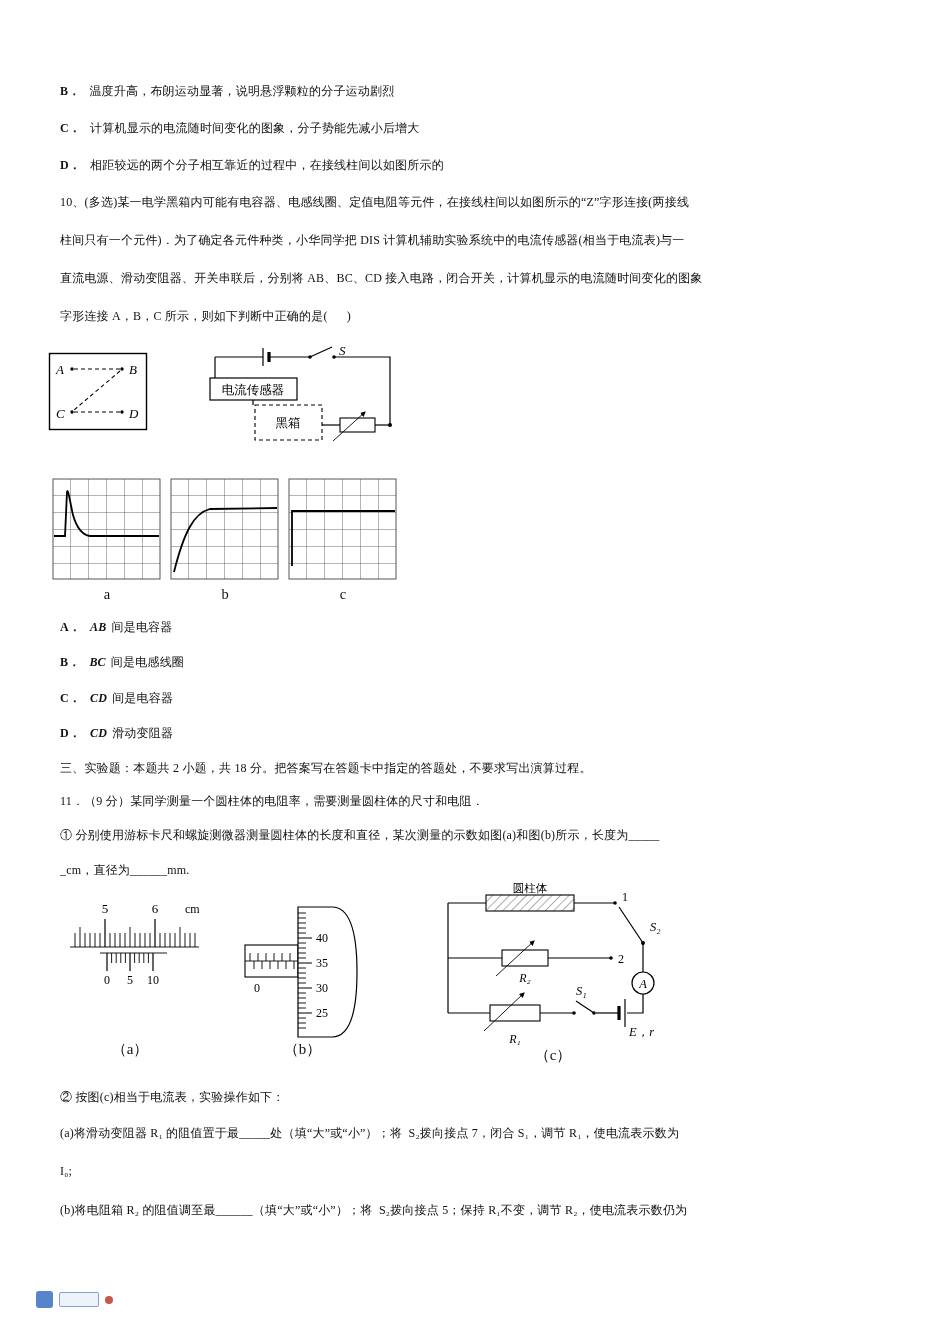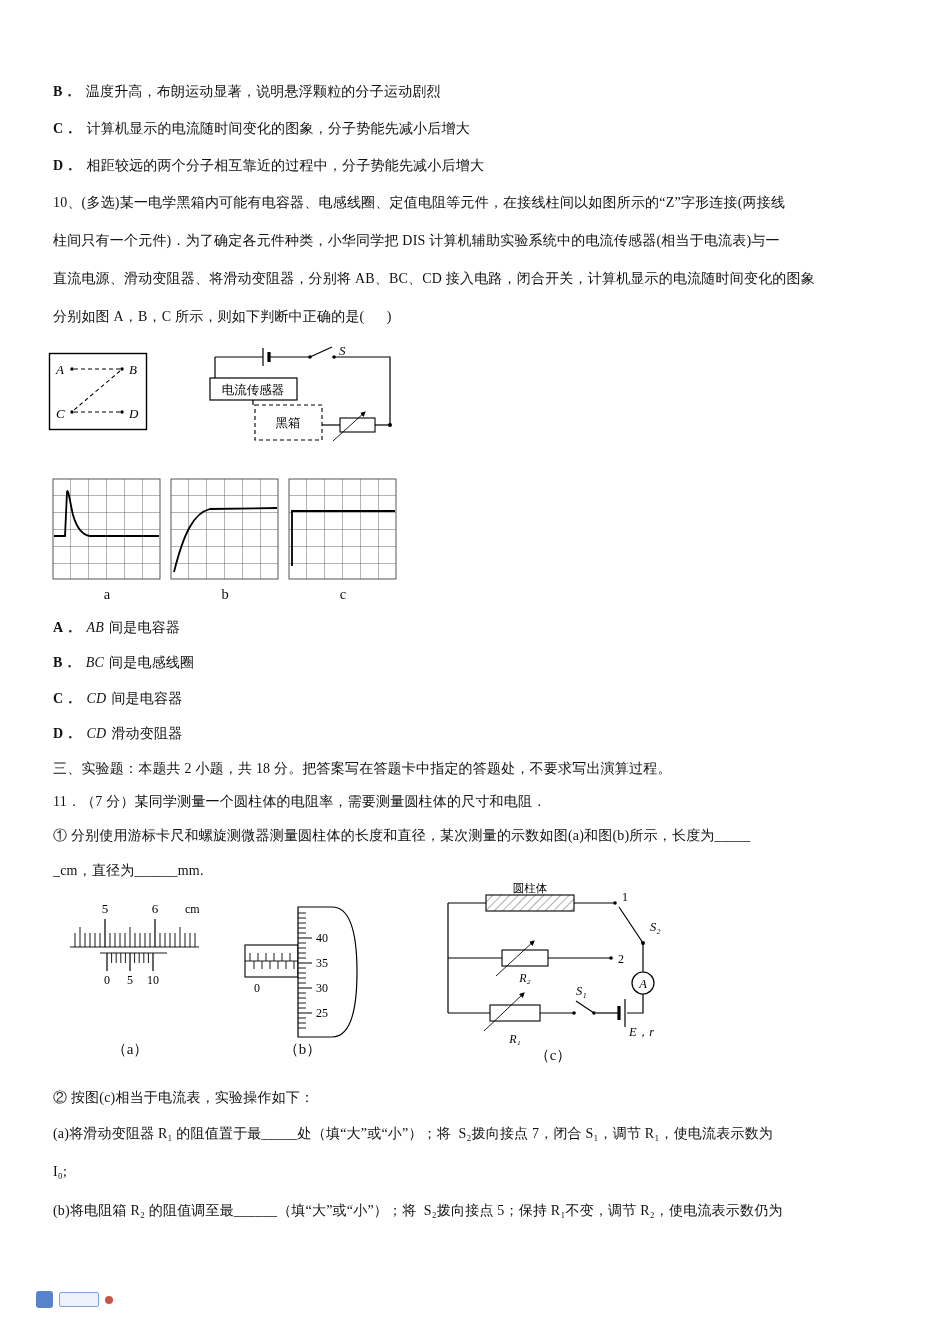--- a/index.html
+++ b/index.html
@@ -1,20 +1,20 @@
 <!DOCTYPE html>
 <html><head>
 <meta charset="utf-8">
 <style>
   html,body{margin:0;padding:0}
   body{width:950px;height:1344px;position:relative;background:#fff;color:#111;
        font-family:"Liberation Serif","DejaVu Serif",serif;overflow:hidden}
-  .line{position:absolute;left:53px;font-size:14px;letter-spacing:.2px;white-space:pre;line-height:23px}
+  .line{position:absolute;left:60px;font-size:12px;letter-spacing:.2px;white-space:pre;line-height:23px}
   .opt-label{font-weight:bold;margin-right:9px}
-  .var{font-style:italic;margin-right:5px;font-weight:normal}
+  .var{font-style:italic;margin-right:5px;font-weight:bold}
   .italic{}
   .fig{position:absolute}
   .caption{position:absolute;font-size:15px;text-align:center}
   .glabel{position:absolute;font-size:14.5px;text-align:center}
   svg text{font-family:"Liberation Serif","DejaVu Serif",serif;fill:#000}
   svg .wire{stroke:#000;stroke-width:1.2;fill:none}
   svg .thin{stroke:#000;stroke-width:.9;fill:none}
   svg .curve{stroke:#000;stroke-width:1.8;fill:none}
   svg circle{fill:#000}
   svg circle.open{fill:none;stroke:#000}
@@ -23,26 +23,26 @@
   .wm-bar{width:38px;height:13px;border:1.5px solid #6a93cf;border-radius:2px;background:#eaf1fb}
   .wm-dot{width:8px;height:8px;background:#c0392b;border-radius:50%}
 </style>
 </head>
 <body>
 
 <div>
 
   <div class="line" style="top:80px"><span class="opt-label">B．</span><span>温度升高，布朗运动显著，说明悬浮颗粒的分子运动剧烈</span></div>
   <div class="line" style="top:117px"><span class="opt-label">C．</span><span>计算机显示的电流随时间变化的图象，分子势能先减小后增大</span></div>
-  <div class="line" style="top:154px"><span class="opt-label">D．</span><span>相距较远的两个分子相互靠近的过程中，分子势能先减小后增大</span></div>
+  <div class="line" style="top:154px"><span class="opt-label">D．</span><span>相距较远的两个分子相互靠近的过程中，在接线柱间以如图所示的</span></div>
 
   <div class="line" style="top:191px">10、(多选)某一电学黑箱内可能有电容器、电感线圈、定值电阻等元件，在接线柱间以如图所示的“Z”字形连接(两接线</div>
   <div class="line" style="top:229px">柱间只有一个元件)．为了确定各元件种类，小华同学把 DIS 计算机辅助实验系统中的电流传感器(相当于电流表)与一</div>
-  <div class="line" style="top:267px">直流电源、滑动变阻器、将滑动变阻器，分别将 AB、BC、CD 接入电路，闭合开关，计算机显示的电流随时间变化的图象</div>
-  <div class="line" style="top:305px">分别如图 A，B，C 所示，则如下判断中正确的是(      )</div>
+  <div class="line" style="top:267px">直流电源、滑动变阻器、开关串联后，分别将 AB、BC、CD 接入电路，闭合开关，计算机显示的电流随时间变化的图象</div>
+  <div class="line" style="top:305px">字形连接 A，B，C 所示，则如下判断中正确的是(      )</div>
 
   <svg class="fig" style="left:48px;top:352px" width="100" height="80" viewBox="0 0 100 80">
     <rect x="1.5" y="1.5" width="97" height="76" fill="none" stroke="#000" stroke-width="1.4"></rect>
     <circle cx="24" cy="17" r="1.7"></circle>
       <circle cx="74" cy="17" r="1.7"></circle>
     <circle cx="24" cy="60" r="1.7"></circle>
       <circle cx="74" cy="60" r="1.7"></circle>
     <line x1="26" y1="17" x2="72" y2="17" stroke="#000" stroke-width="1.1" stroke-dasharray="4 3"></line>
     <line x1="72" y1="19" x2="26" y2="58" stroke="#000" stroke-width="1.1" stroke-dasharray="4 3"></line>
     <line x1="26" y1="60" x2="72" y2="60" stroke="#000" stroke-width="1.1" stroke-dasharray="4 3"></line>
@@ -121,21 +121,21 @@
   <div class="glabel" style="left:170px;top:586px;width:110px">b</div>
   <div class="glabel" style="left:288px;top:586px;width:110px">c</div>
 
   <div class="line" style="top:616px"><span class="opt-label">A．</span><span class="var">AB</span><span>间是电容器</span></div>
   <div class="line" style="top:651px"><span class="opt-label">B．</span><span class="var">BC</span><span>间是电感线圈</span></div>
   <div class="line" style="top:687px"><span class="opt-label">C．</span><span class="var">CD</span><span>间是电容器</span></div>
   <div class="line" style="top:722px"><span class="opt-label">D．</span><span class="var">CD</span><span>滑动变阻器</span></div>
 
   <div class="line" style="top:757px"><span>三、实验题：</span><span>本题共 2 小题，共 18 分。把答案写在答题卡中指定的答题处，不要求写出演算过程。</span></div>
 
-  <div class="line" style="top:790px">11．（7 分）某同学测量一个圆柱体的电阻率，需要测量圆柱体的尺寸和电阻．</div>
+  <div class="line" style="top:790px">11．（9 分）某同学测量一个圆柱体的电阻率，需要测量圆柱体的尺寸和电阻．</div>
   <div class="line" style="top:824px">① 分别使用游标卡尺和螺旋测微器测量圆柱体的长度和直径，某次测量的示数如图(a)和图(b)所示，长度为_____</div>
   <div class="line" style="top:859px">_cm，直径为______mm.</div>
 
   <svg class="fig" style="left:55px;top:897px" width="150" height="115" viewBox="0 0 150 115">
     <text x="50" y="16" font-size="13" text-anchor="middle">5</text>
     <text x="100" y="16" font-size="13" text-anchor="middle">6</text>
     <text x="130" y="16" font-size="12">cm</text>
     <path class="thin" d="M20 36 V50M30 36 V50M35 36 V50M40 36 V50M45 36 V50M55 36 V50M60 36 V50M65 36 V50M70 36 V50M80 36 V50M85 36 V50M90 36 V50M95 36 V50M105 36 V50M110 36 V50M115 36 V50M120 36 V50M130 36 V50M135 36 V50M140 36 V50"></path>
     <path class="thin" d="M25 30 V50M75 30 V50M125 30 V50"></path>
     <path class="wire" d="M50 22 V50M100 22 V50"></path>

